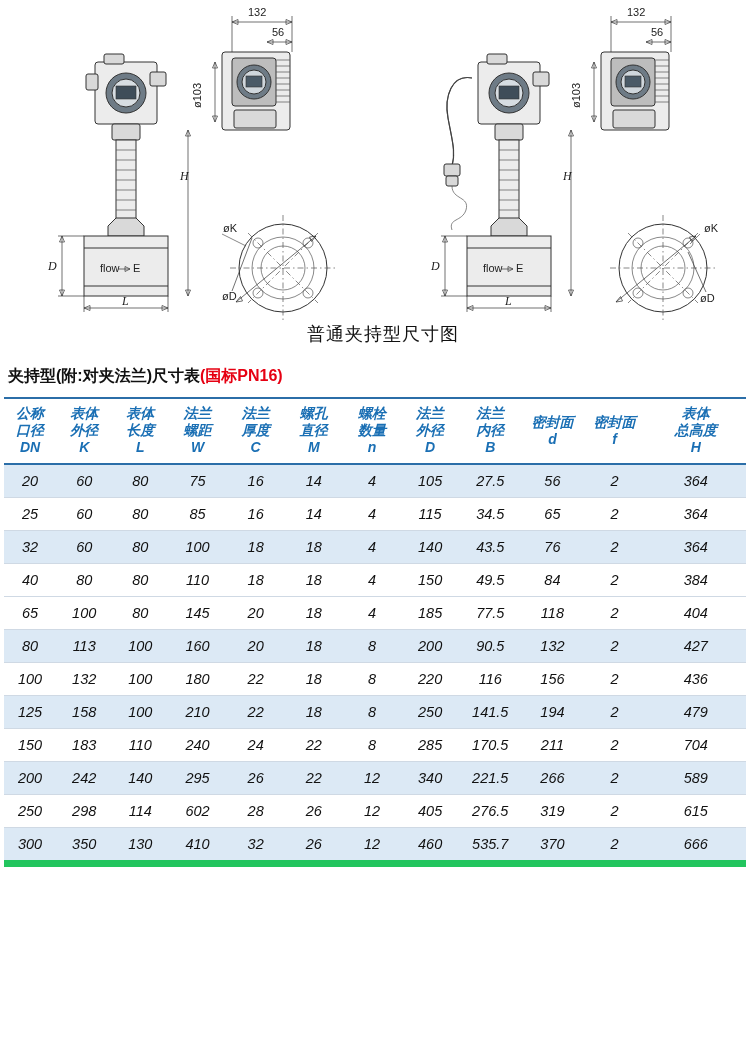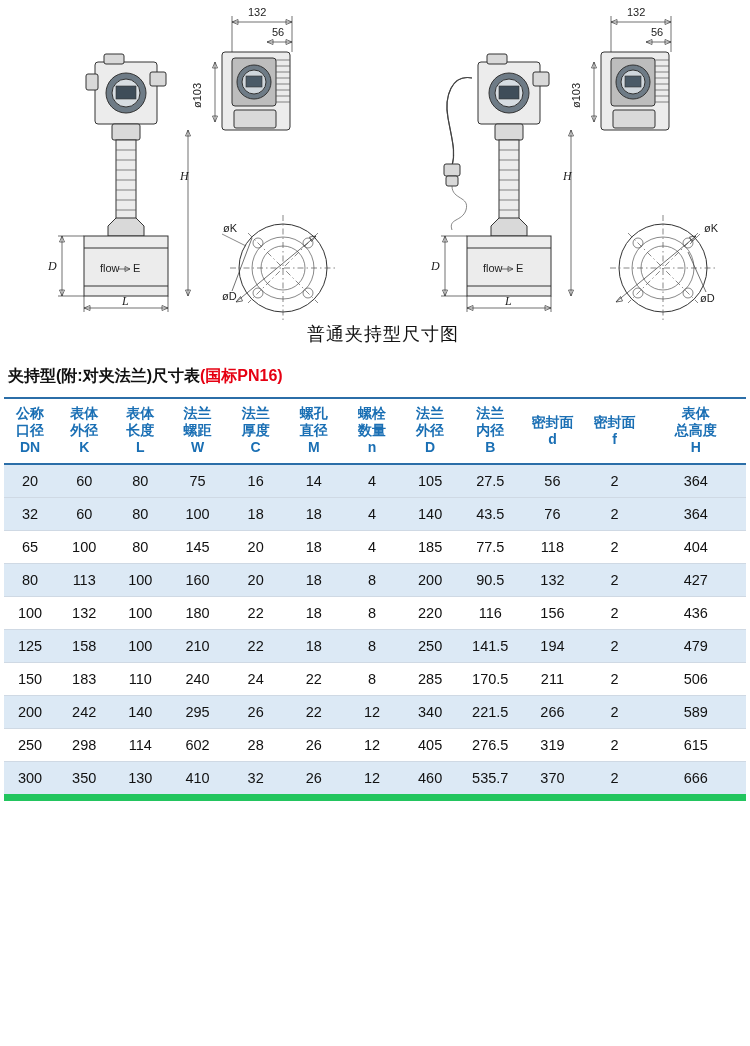--- a/index.html
+++ b/index.html
@@ -49,20 +49,21 @@
   }
   .table-title .red {
     color: #e60012;
   }
   
   table.dims {
     border-collapse: collapse;
     width: 742px;
     margin: 0 4px;
     table-layout: fixed;
+    font-style: italic;
   }
   table.dims th {
     color: #1a6fb4;
     font-size: 14px;
     font-weight: bold;
     line-height: 1.22;
     padding: 6px 0 7px 0;
     text-align: center;
     vertical-align: middle;
     background: #ffffff;
@@ -431,33 +432,61 @@
         <td>75</td>
         <td>16</td>
         <td>14</td>
         <td>4</td>
         <td>105</td>
         <td>27.5</td>
         <td>56</td>
         <td>2</td>
         <td>364</td>
       </tr>
+      <tr>
+        <td>25</td>
+        <td>60</td>
+        <td>80</td>
+        <td>85</td>
+        <td>16</td>
+        <td>14</td>
+        <td>4</td>
+        <td>115</td>
+        <td>34.5</td>
+        <td>65</td>
+        <td>2</td>
+        <td>364</td>
+      </tr>
       <tr class="alt">
         <td>32</td>
         <td>60</td>
         <td>80</td>
         <td>100</td>
         <td>18</td>
         <td>18</td>
         <td>4</td>
         <td>140</td>
         <td>43.5</td>
         <td>76</td>
         <td>2</td>
         <td>364</td>
+      </tr>
+      <tr>
+        <td>40</td>
+        <td>80</td>
+        <td>80</td>
+        <td>110</td>
+        <td>18</td>
+        <td>18</td>
+        <td>4</td>
+        <td>150</td>
+        <td>49.5</td>
+        <td>84</td>
+        <td>2</td>
+        <td>384</td>
       </tr>
       <tr>
         <td>65</td>
         <td>100</td>
         <td>80</td>
         <td>145</td>
         <td>20</td>
         <td>18</td>
         <td>4</td>
         <td>185</td>
@@ -513,21 +542,21 @@
         <td>183</td>
         <td>110</td>
         <td>240</td>
         <td>24</td>
         <td>22</td>
         <td>8</td>
         <td>285</td>
         <td>170.5</td>
         <td>211</td>
         <td>2</td>
-        <td>506</td>
+        <td>704</td>
       </tr>
       <tr class="alt">
         <td>200</td>
         <td>242</td>
         <td>140</td>
         <td>295</td>
         <td>26</td>
         <td>22</td>
         <td>12</td>
         <td>340</td>

